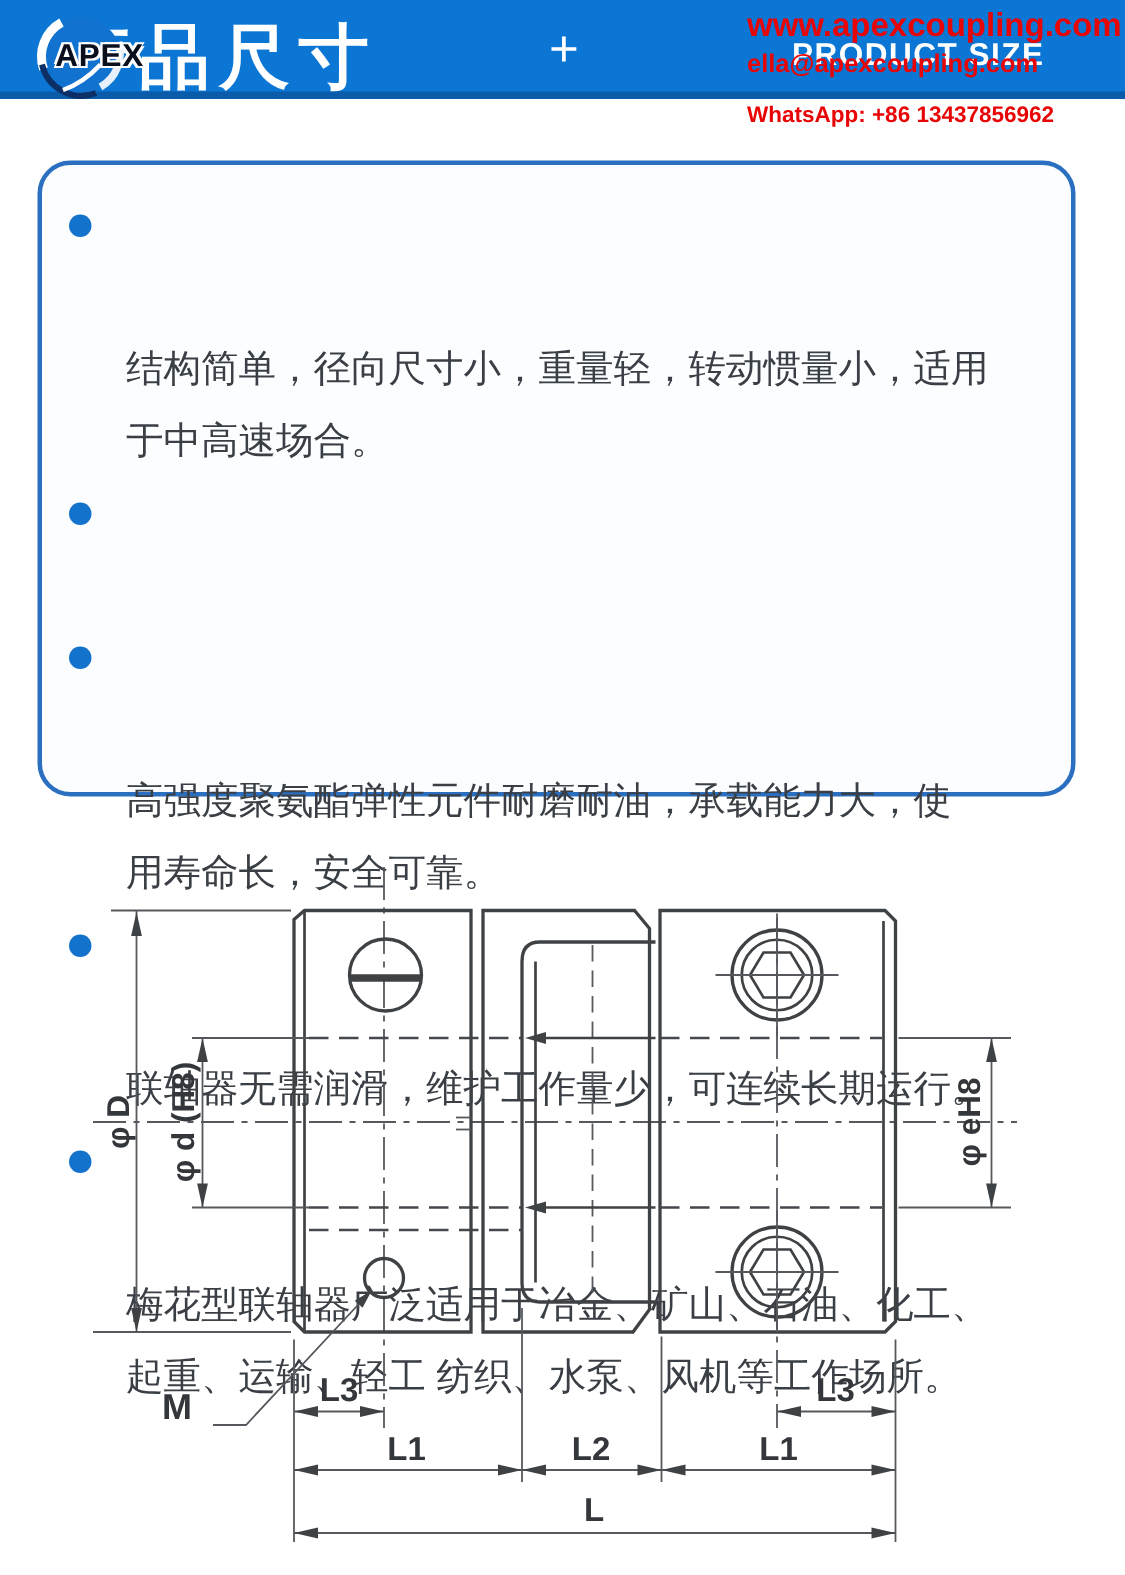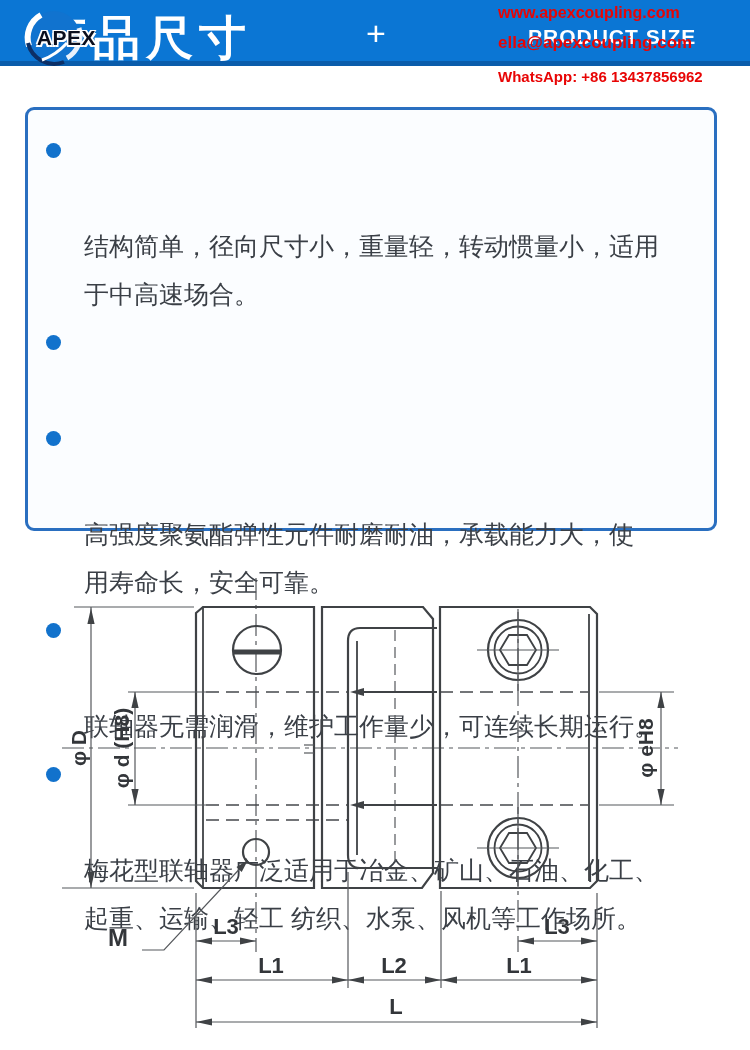--- a/index.html
+++ b/index.html
@@ -14,33 +14,33 @@
 
   
   .banner{position:absolute;left:0;top:0;width:750px;height:66px;
           background:var(--banner-blue);border-bottom:5px solid var(--banner-border);}
   .title{position:absolute;left:40px;top:7px;font-size:47px;font-weight:700;color:#fff;
          letter-spacing:6px;z-index:2;}
   .plus{position:absolute;left:366px;top:14px;font-size:34px;font-weight:300;color:#fff;z-index:2;}
   .product-size{position:absolute;left:528px;top:25px;font-size:21px;font-weight:700;
                 color:#ffffff;letter-spacing:1px;z-index:2;}
   .contact{position:absolute;left:498px;color:var(--contact-red);font-weight:600;z-index:5;white-space:nowrap;}
-  .contact.web{top:4px;font-size:16px;}
+  .contact.web{top:4px;font-size:22px;}
   .contact.email{top:33px;font-size:17px;}
   .contact.whatsapp{top:68px;font-size:15px;}
 
   .logo{position:absolute;left:12px;top:5px;width:94px;height:62px;z-index:4;}
   .logo svg{position:absolute;left:0;top:0;}
   .logo .logo-text{position:absolute;left:0;top:21px;width:84px;text-align:right;
        font-size:21px;font-weight:800;letter-spacing:.5px;color:#0a0f1e;
        text-shadow:-1.5px -1.5px 0 #fff,1.5px -1.5px 0 #fff,-1.5px 1.5px 0 #fff,1.5px 1.5px 0 #fff;}
 
   
   .features-box{position:absolute;left:25px;top:107px;width:692px;height:424px;
-                border:3px solid var(--box-border);border-radius:9px;background:var(--box-bg);}
+                border:3px solid var(--box-border);border-radius:22px;background:var(--box-bg);}
   .features-list{list-style:none;padding:16px 18px 0 14px;}
   .feature-item{position:relative;padding-left:42px;font-size:25px;line-height:48px;
                 color:var(--text-dark);font-weight:500;white-space:pre-line;}
   .bullet-dot{position:absolute;left:4px;top:17px;width:15px;height:15px;border-radius:50%;
               background:var(--bullet-blue);}
 
   
   .drawing{position:absolute;left:0;top:550px;width:750px;height:500px;}
   .ol{stroke:var(--line-gray);stroke-width:2.2;fill:none;stroke-linejoin:miter;}
   .ol2{stroke:var(--line-gray);stroke-width:1.8;fill:none;}

